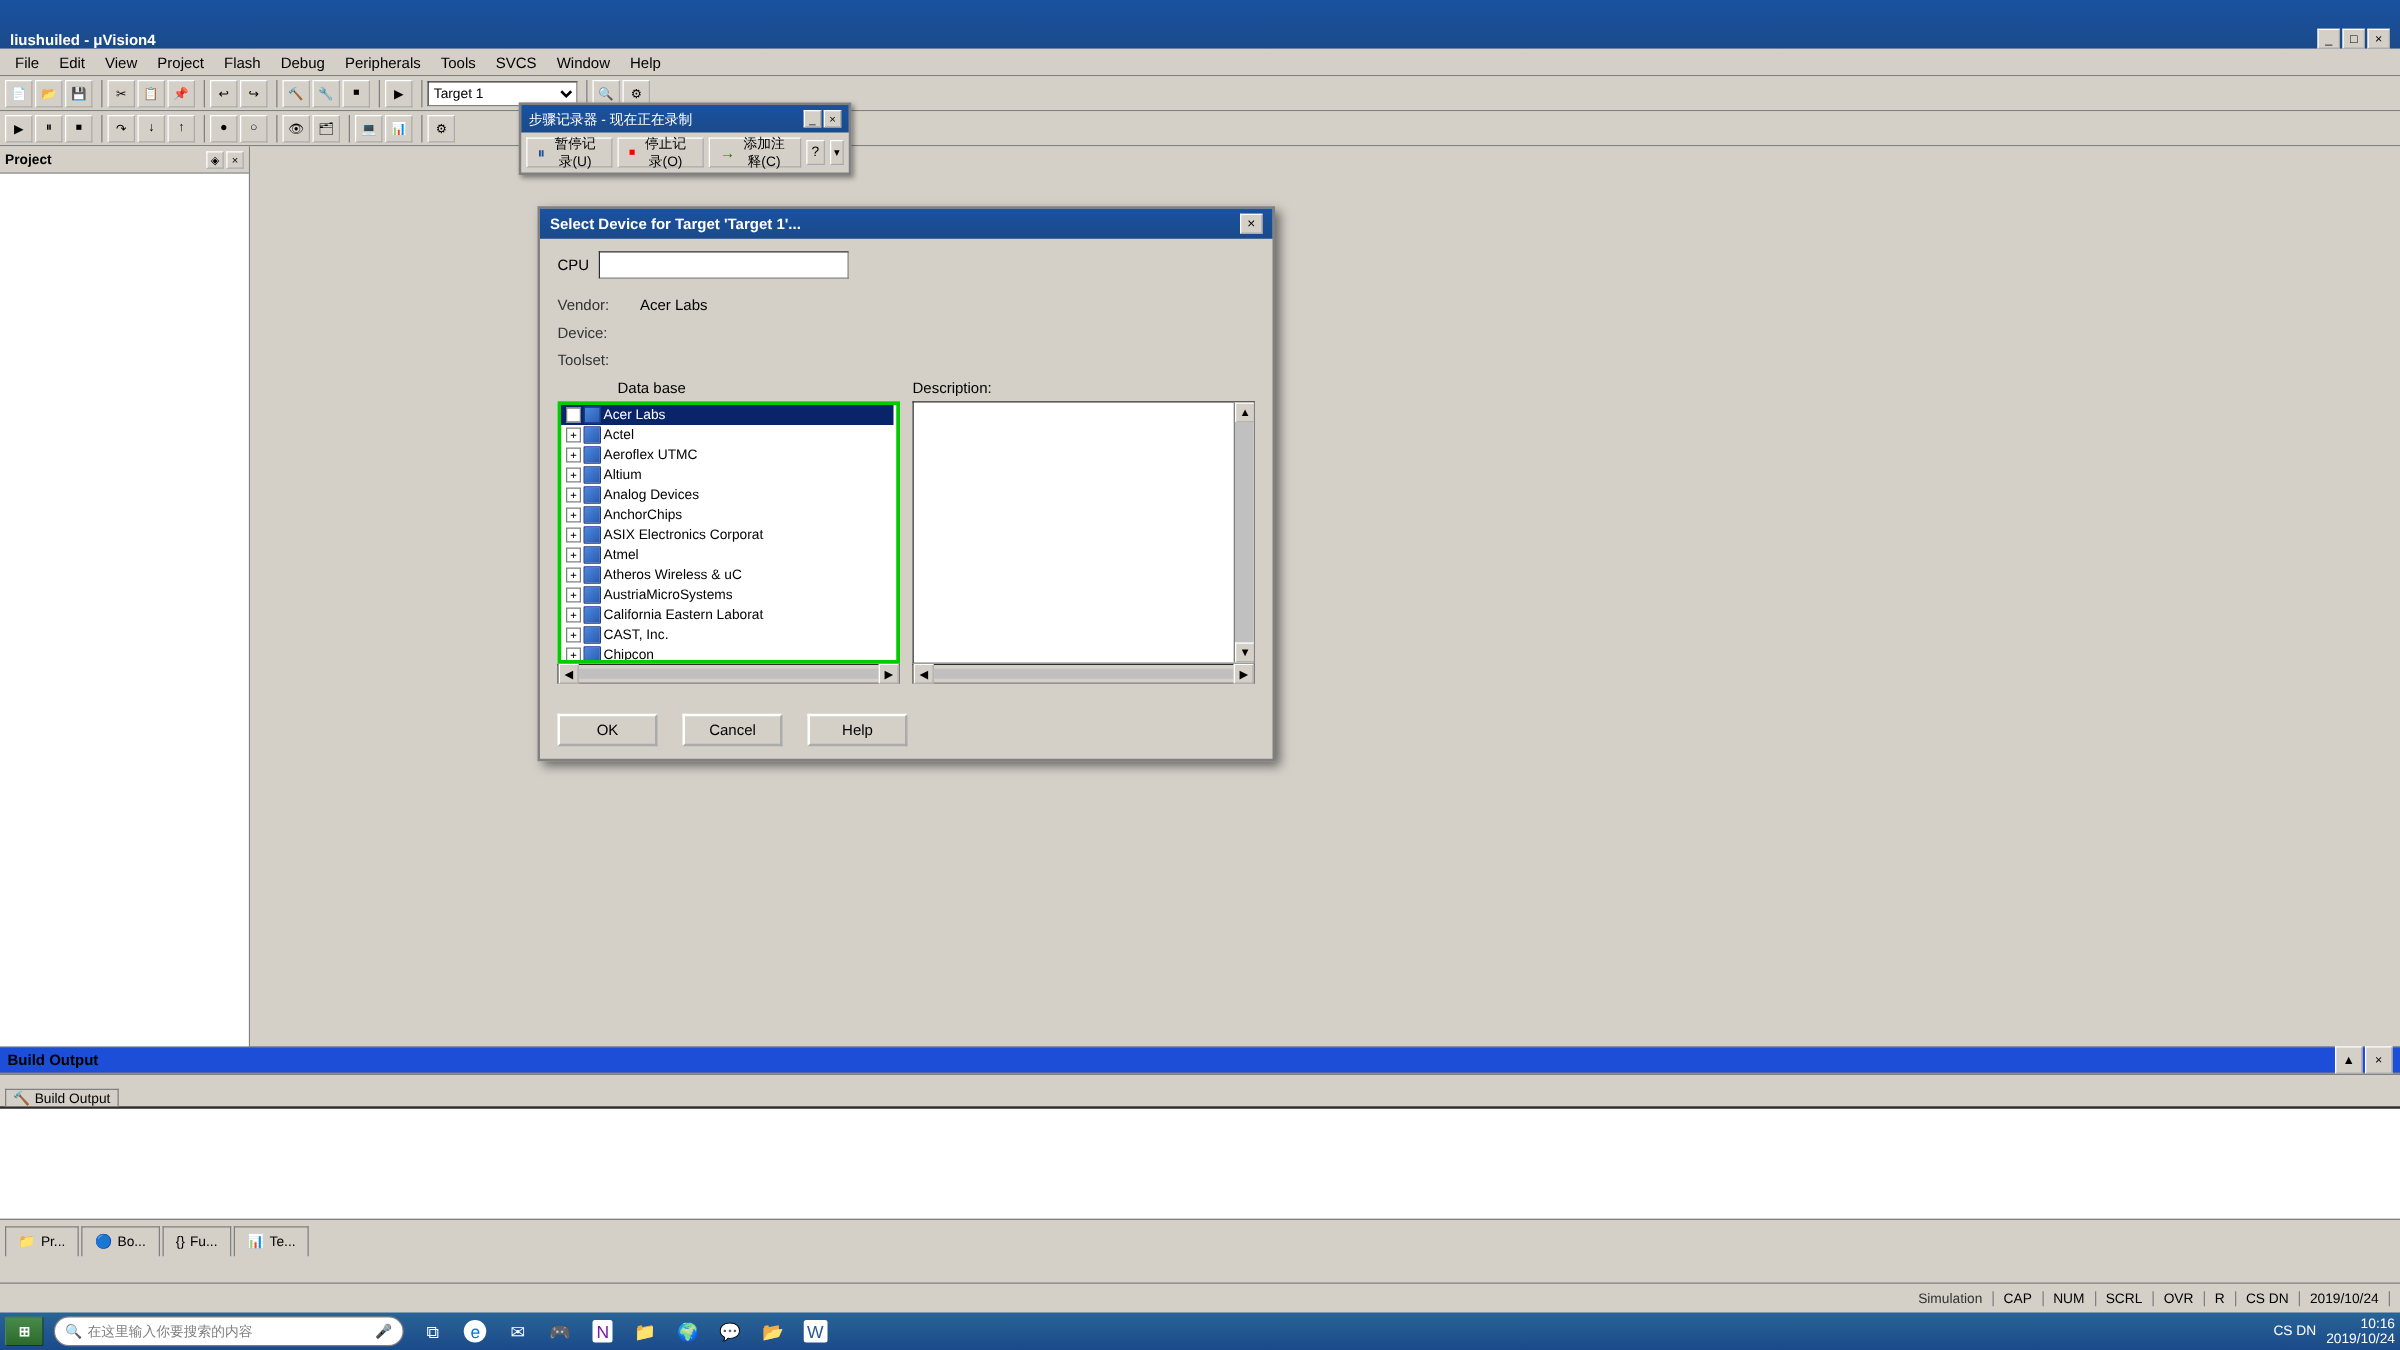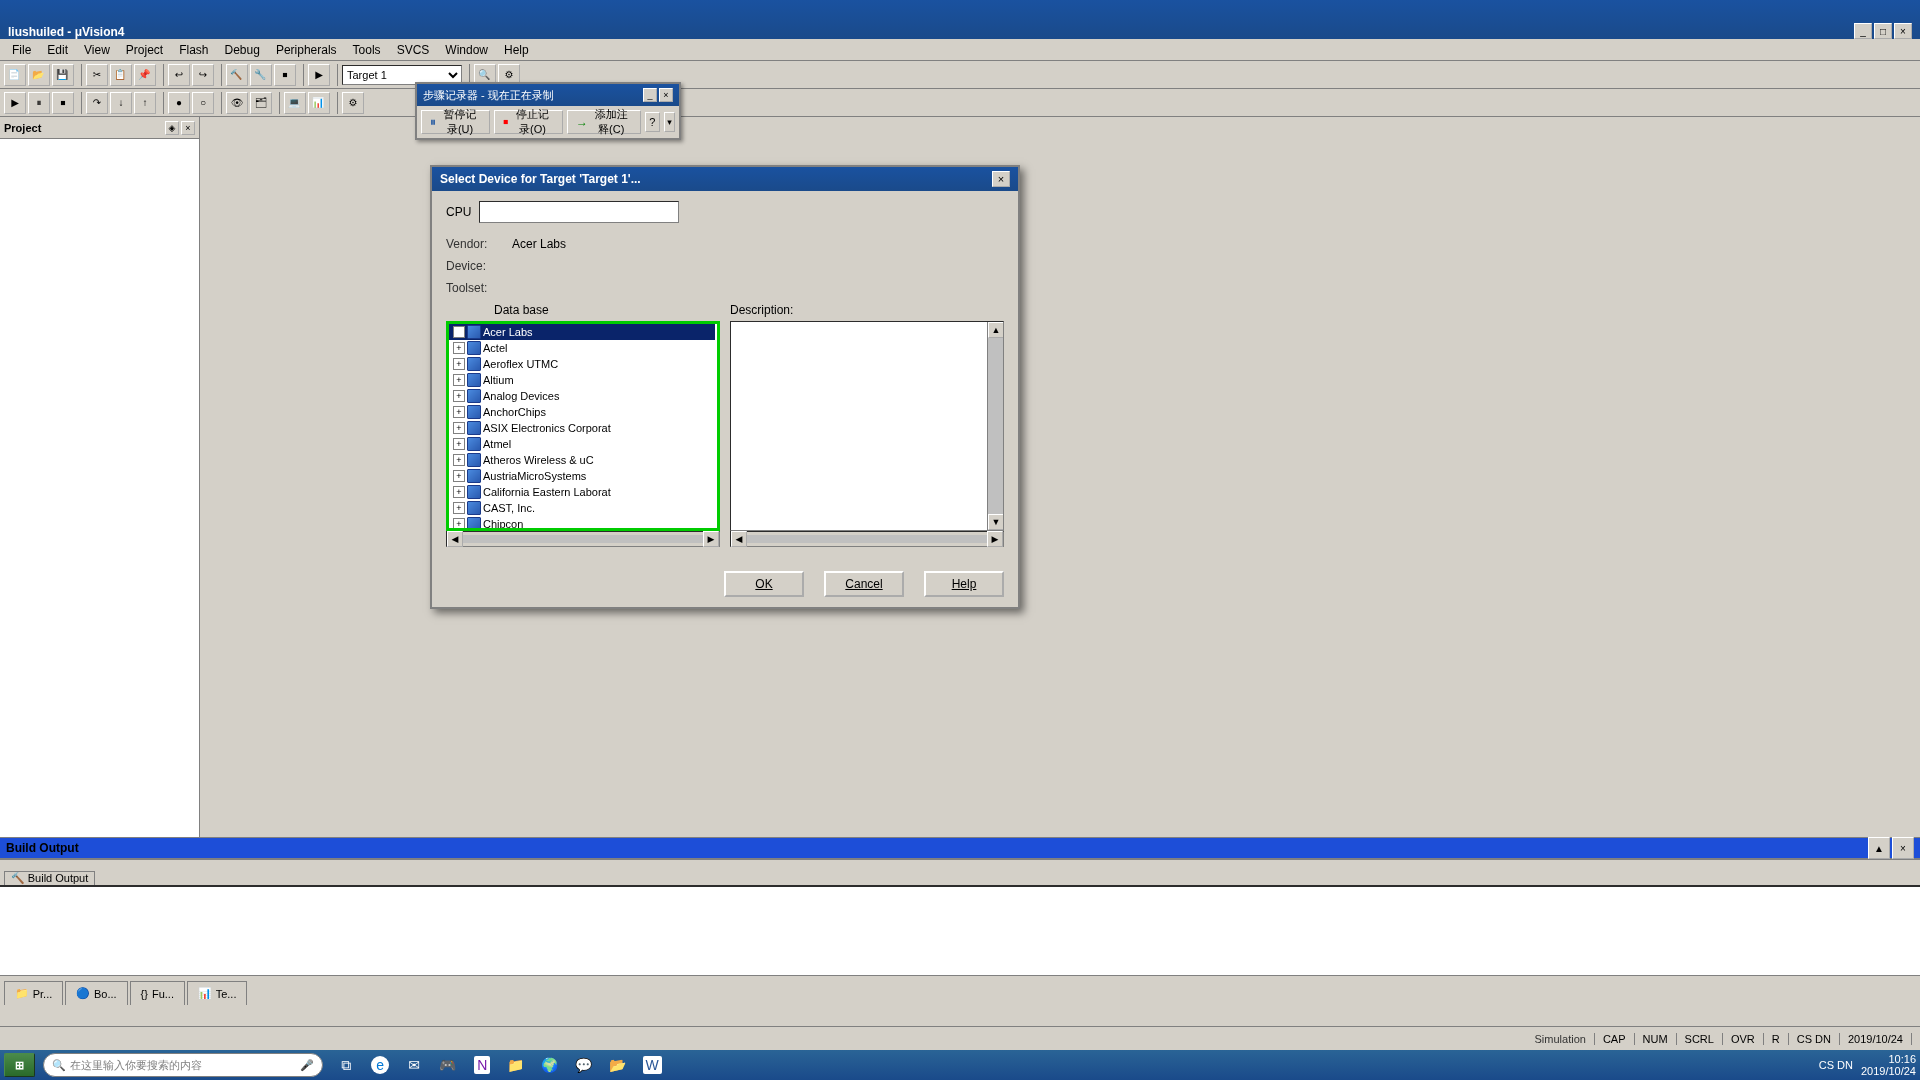--- a/index.html
+++ b/index.html
@@ -57,21 +57,21 @@
     .info-label { font-size: 12px; font-weight: normal; color: #333; min-width: 60px; }
     .info-value { font-size: 12px; }
     .db-section { display: flex; gap: 10px; margin-top: 8px; }
     .db-col { flex: 1; }
     .db-label { font-size: 12px; margin-bottom: 4px; margin-left: 48px; }
     .db-desc-label { font-size: 12px; margin-bottom: 4px; }
     .db-item { display: flex; align-items: center; padding: 1px 4px; cursor: pointer; white-space: nowrap; font-size: 11px; }
     .db-item.selected { background: #0a246a; color: white; }
     .expand-btn { width: 12px; height: 12px; border: 1px solid #808080; background: white; font-size: 9px; cursor: pointer; display: inline-flex; align-items: center; justify-content: center; margin-right: 2px; flex-shrink: 0; }
     .scroll-btn { width: 16px; height: 16px; background: #d4d0c8; border: 1px outset #fff; display: flex; align-items: center; justify-content: center; font-size: 9px; cursor: pointer; }
-    .dialog-buttons { display: flex; justify-content: flex-end; gap: 20px; padding: 10px 14px; margin-top: 4px; text-decoration: underline; }
+    .dialog-buttons { display: flex; justify-content: flex-start; gap: 20px; padding: 10px 14px; margin-top: 4px; }
     .dialog-btn { width: 80px; height: 26px; background: #d4d0c8; border: 2px outset #fff; cursor: pointer; font-size: 12px; }
 
     
     .bottom-tabs { height: 30px; display: flex; align-items: flex-end; background: #d4d0c8; border-top: 1px solid #808080; padding: 0 4px; }
     .bottom-tab { height: 24px; padding: 0 10px; background: #d4d0c8; border: 1px solid #808080; border-bottom: none; cursor: pointer; font-size: 11px; display: flex; align-items: center; gap: 4px; margin-right: 2px; }
 
     
     .status-bar { position: absolute; bottom: 30px; left: 0; right: 0; height: 24px; background: #d4d0c8; border-top: 1px solid #808080; display: flex; align-items: center; padding: 0 8px; justify-content: flex-end; }
     .status-item { font-size: 11px; padding: 0 8px; border-right: 1px solid #808080; }
 

